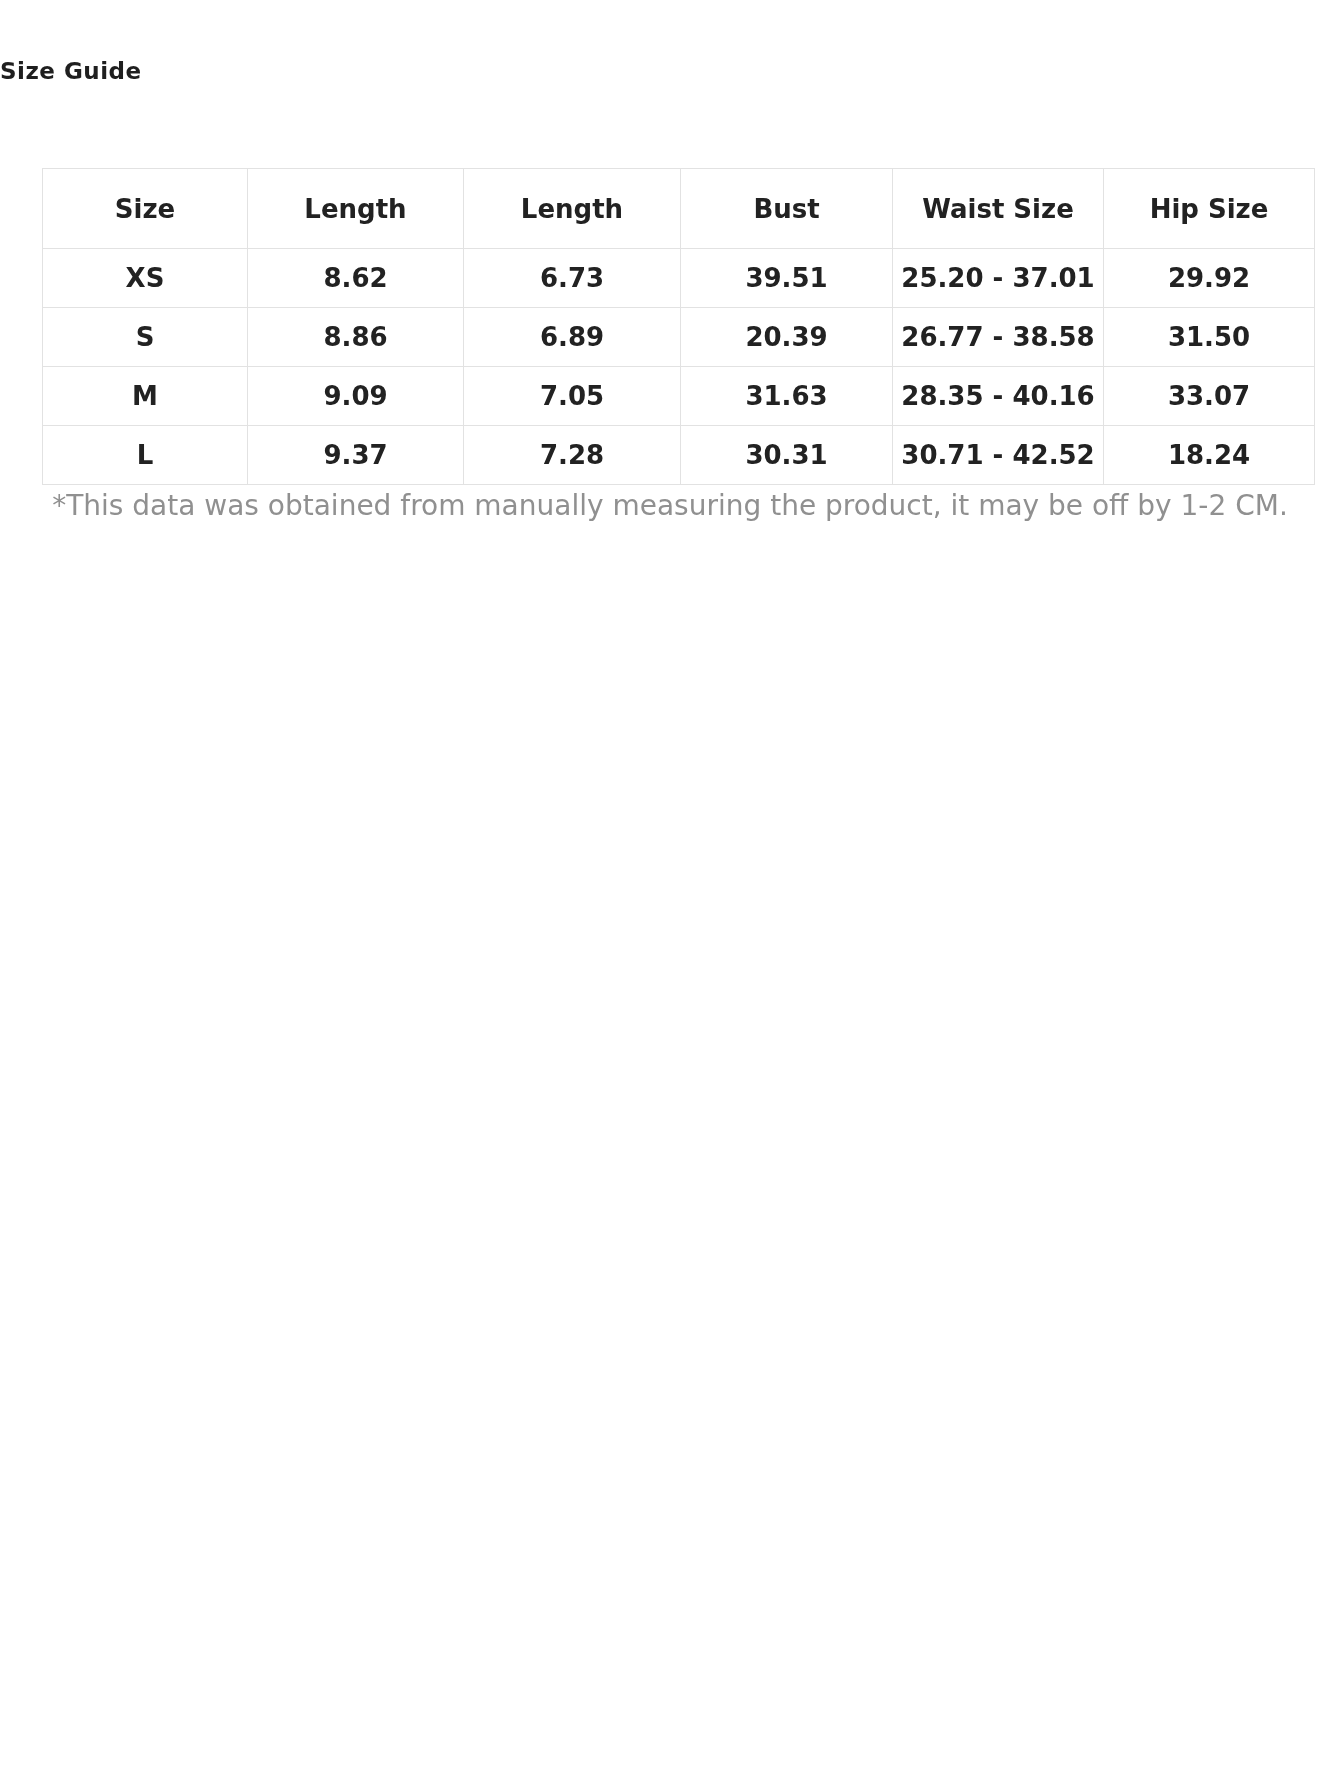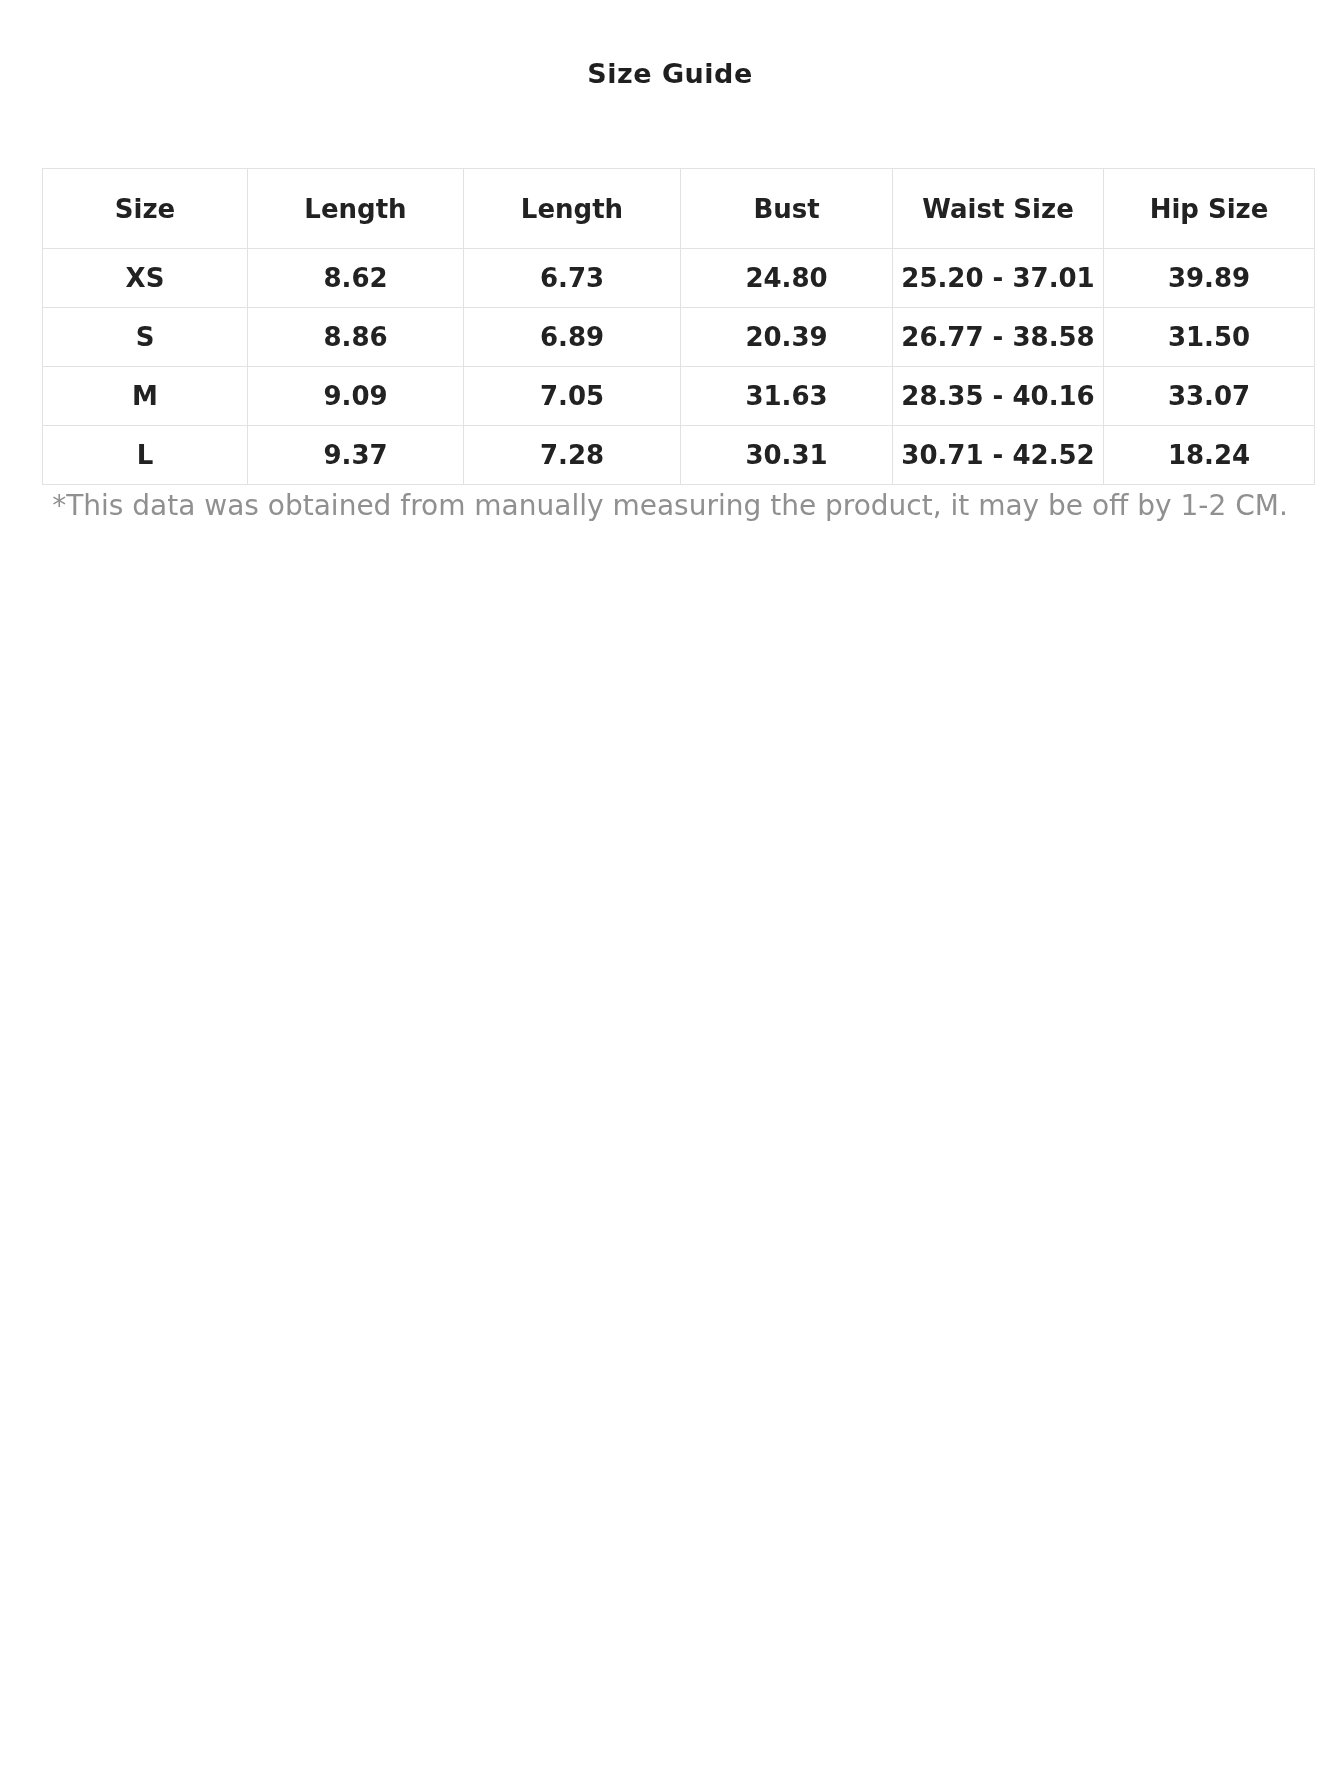--- a/index.html
+++ b/index.html
@@ -18,22 +18,22 @@
     height: 1785px;
     background: #ffffff;
     overflow: hidden;
   }
 
   .title {
     position: absolute;
     top: 58px;
     left: 0;
     width: 100%;
-    text-align: center;
-    font-size: 27px;
+    text-align: left;
+    font-size: 23px;
     font-weight: bold;
     color: #1f1f1f;
     letter-spacing: 0.5px;
   }
 
   table.size-table {
     position: absolute;
     top: 168px;
     left: 42px;
     width: 1272px;
@@ -102,23 +102,23 @@
         <th>Bust</th>
         <th>Waist Size</th>
         <th>Hip Size</th>
       </tr>
     </thead>
     <tbody>
       <tr>
         <td class="size-label">XS</td>
         <td>8.62</td>
         <td>6.73</td>
-        <td>24.80</td>
+        <td>39.51</td>
         <td>25.20 - 37.01</td>
-        <td>39.89</td>
+        <td>29.92</td>
       </tr>
       <tr>
         <td class="size-label">S</td>
         <td>8.86</td>
         <td>6.89</td>
         <td>20.39</td>
         <td>26.77 - 38.58</td>
         <td>31.50</td>
       </tr>
       <tr>

